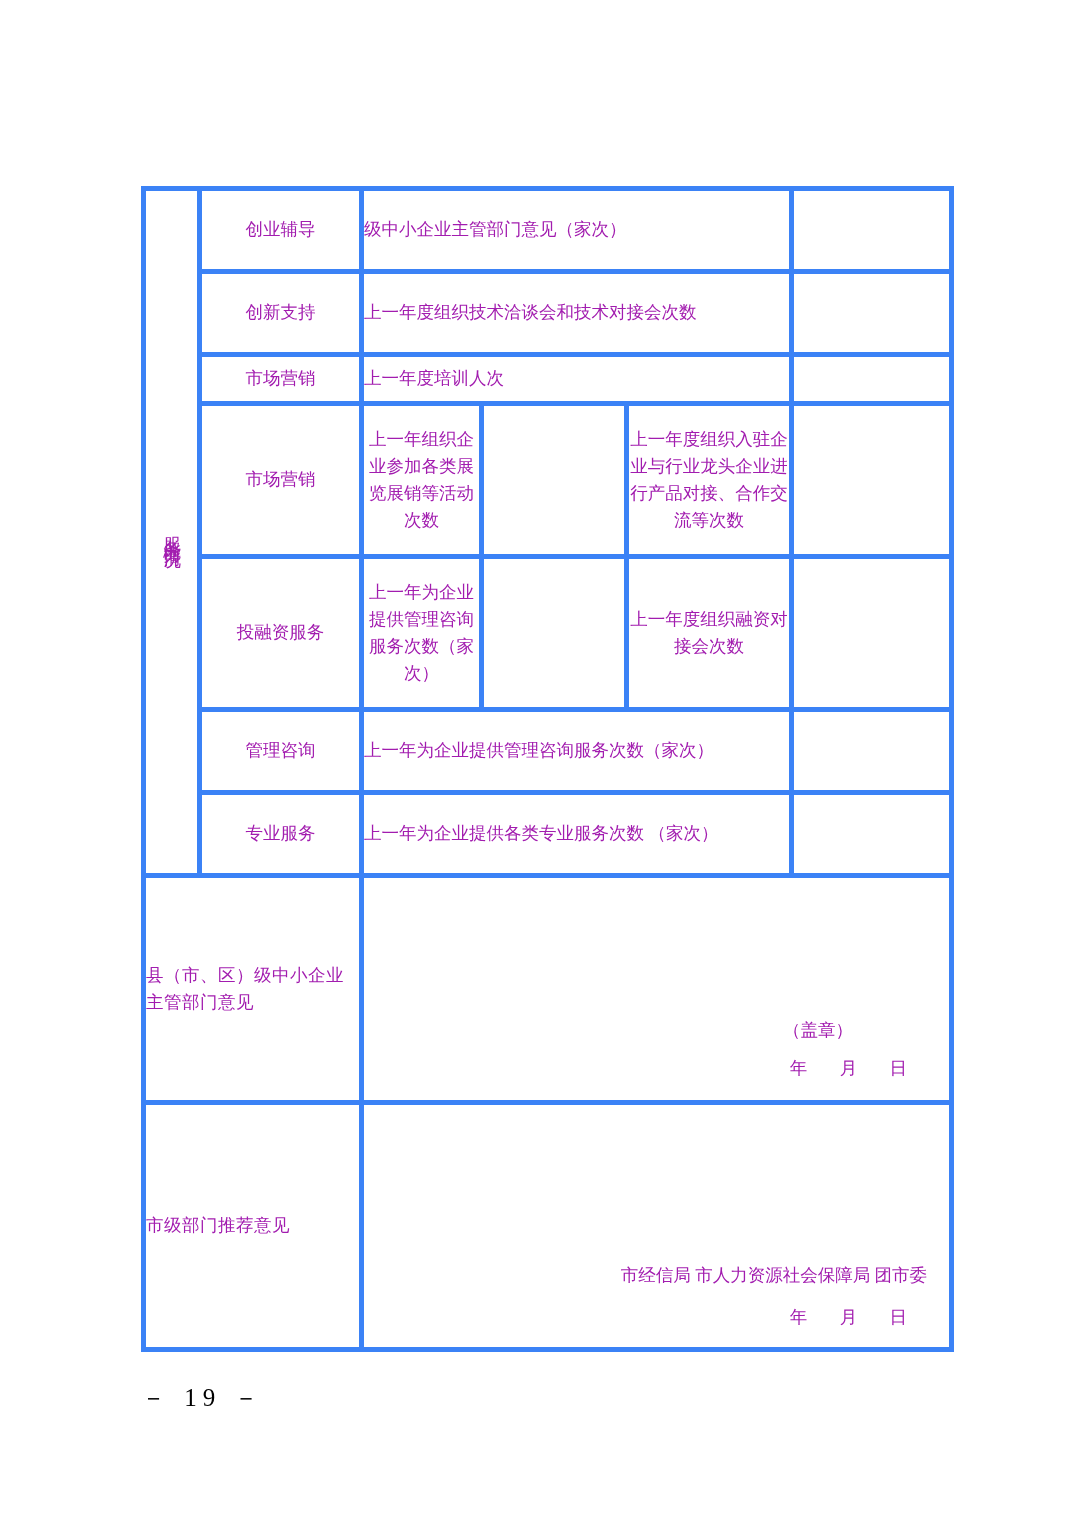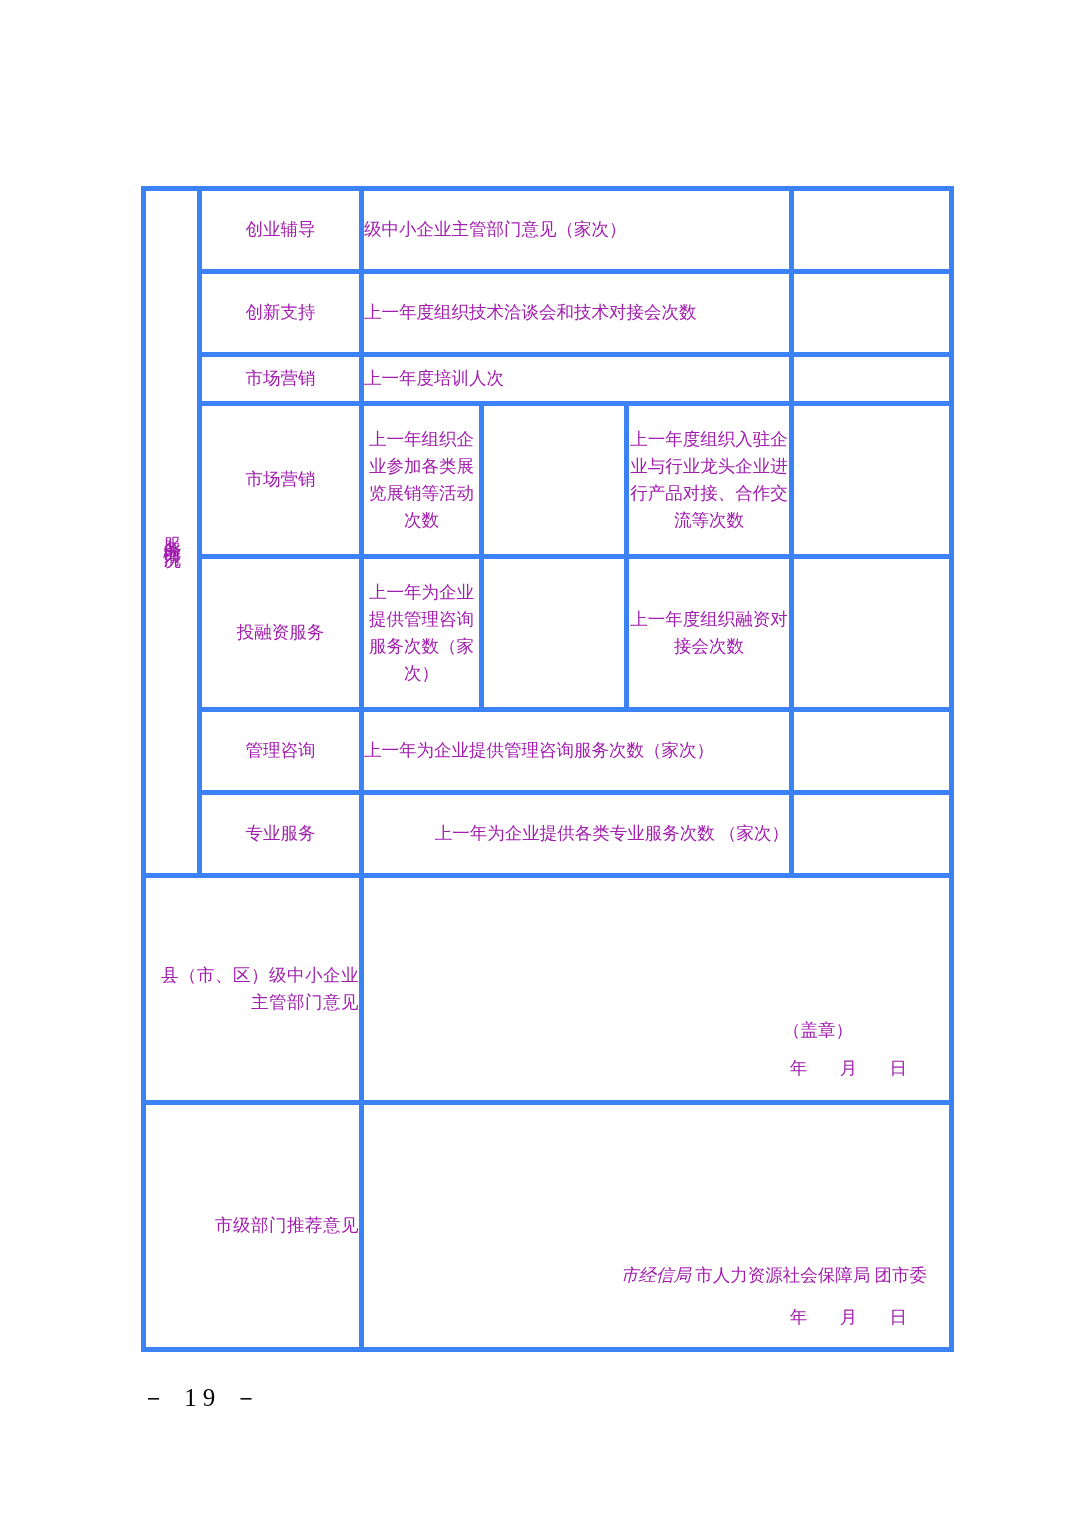--- a/index.html
+++ b/index.html
@@ -57,21 +57,21 @@
   .desc-narrow {
     text-align: center;
     padding: 8px 8px 8px 12px;
     font-size: 17.5px;
     line-height: 1.6;
   }
   .blank {
     background: #ffffff;
   }
   .opinion-label {
-    text-align: right;
+    text-align: left;
     font-size: 18px;
     line-height: 1.9;
     padding: 6px 14px;
     letter-spacing: 0.5px;
   }
   .sign-area {
     position: relative;
     height: 222px;
   }
   .seal {
@@ -93,21 +93,21 @@
     height: 242px;
   }
   .depts {
     position: absolute;
     right: 22px;
     bottom: 58px;
     font-size: 17.5px;
     white-space: nowrap;
   }
   .depts span { }
-  .depts span:first-child { margin-left: 8px; font-style: italic; }
+  .depts span:first-child { margin-left: 8px; }
   .datesign2 {
     position: absolute;
     right: 28px;
     bottom: 16px;
     font-size: 17.5px;
     letter-spacing: 14px;
   }
   .pagenum {
     position: absolute;
     left: 141px;
@@ -171,21 +171,21 @@
     </tr>
 
     <tr>
       <td class="rowlabel">管理咨询</td>
       <td colspan="3" class="desc" style="height:78px;">上一年为企业提供管理咨询服务次数（家次）</td>
       <td class="blank"></td>
     </tr>
 
     <tr>
       <td class="rowlabel">专业服务</td>
-      <td colspan="3" class="desc" style="height:78px;text-align:right;">上一年为企业提供各类专业服务次数 （家次）</td>
+      <td colspan="3" class="desc" style="height:78px;">上一年为企业提供各类专业服务次数 （家次）</td>
       <td class="blank"></td>
     </tr>
 
     <tr>
       <td colspan="2" class="opinion-label">县（市、区）级中小企业主管部门意见</td>
       <td colspan="4">
         <div class="sign-area">
           <div class="seal">（盖章）</div>
           <div class="datesign">年 月 日</div>
         </div>

